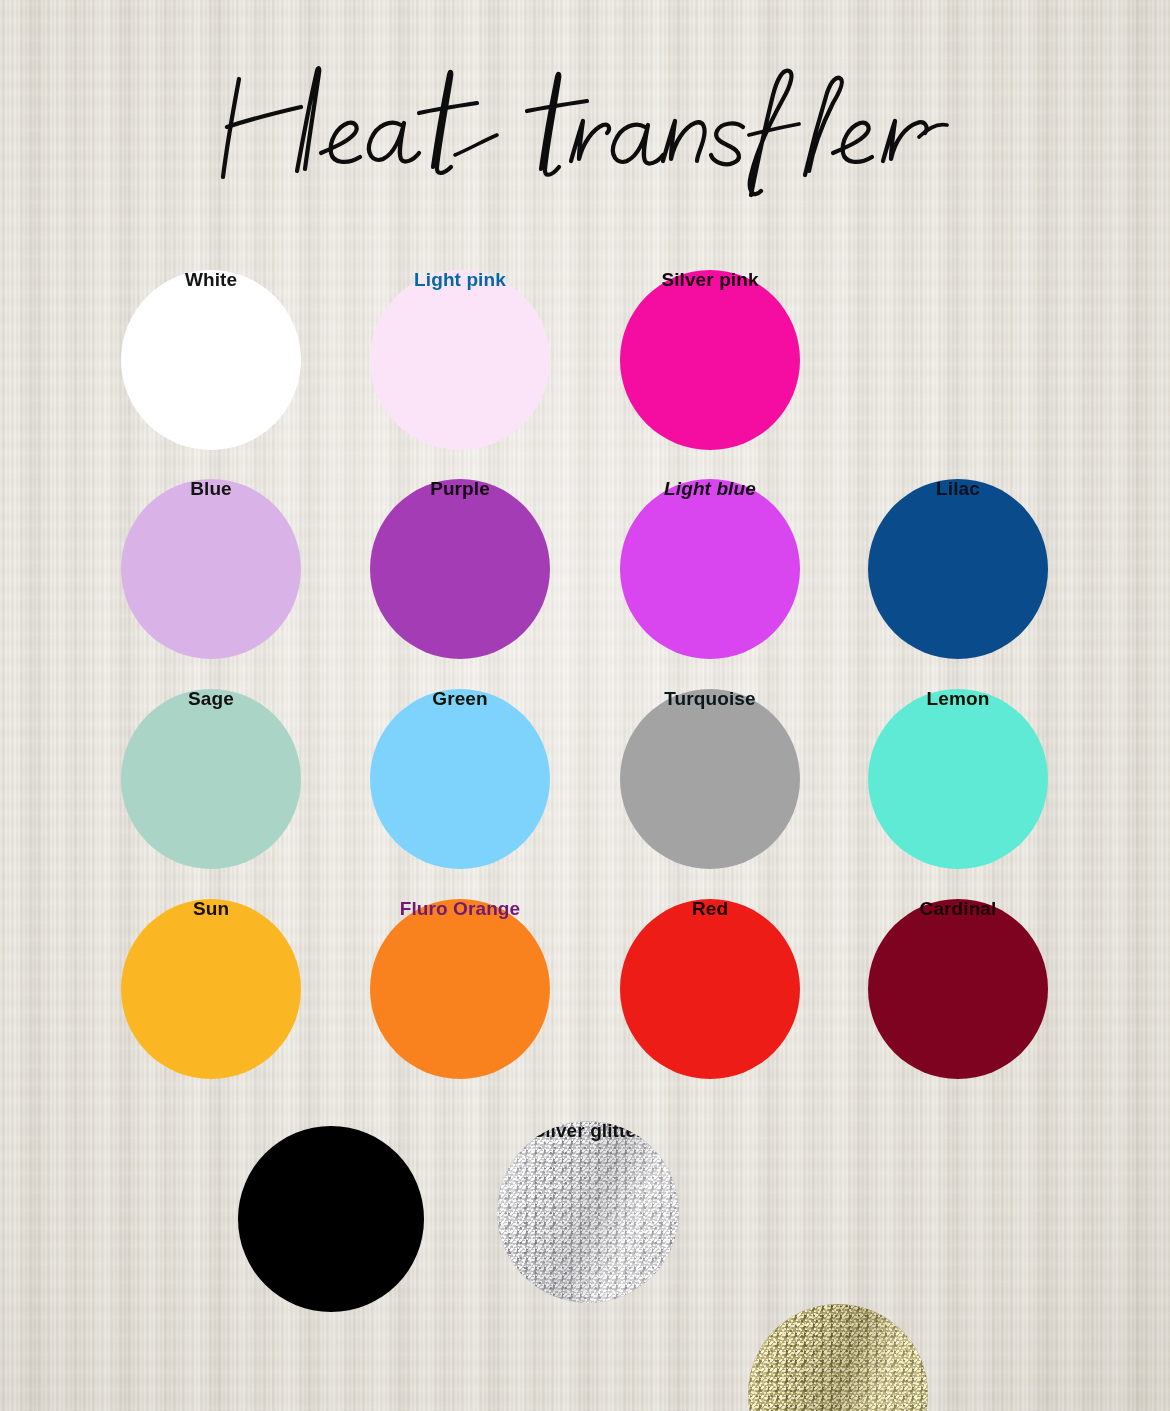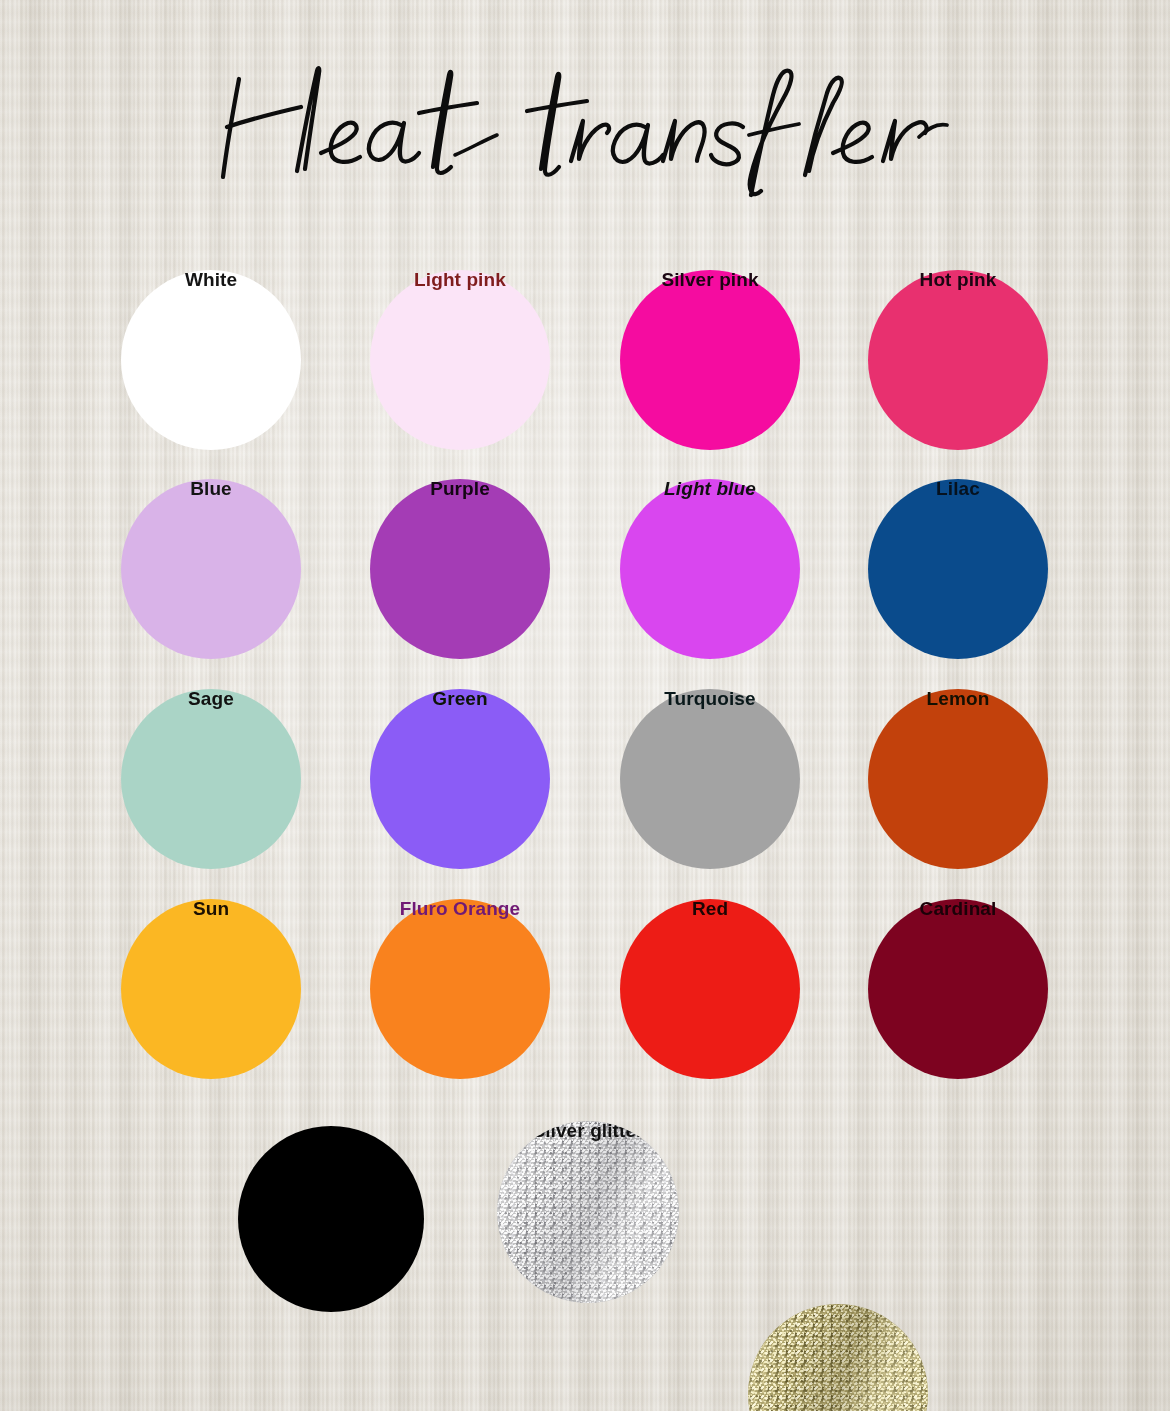--- a/index.html
+++ b/index.html
@@ -281,50 +281,47 @@
         <path d="M714 88 C 722 80, 732 74, 742 76" stroke-width="3.8"></path>
       </g>
     </svg>
   </div>
 
   <div id="swatch-layer">
       <div class="swatch" title="White" style="width: 180px; height: 180px; left: 121px; top: 270px; background-color: rgb(255, 255, 255);">
         <span class="swatch-label" style="color: rgb(20, 20, 20); margin-bottom: 44px;">White</span>
       </div>
       <div class="swatch" title="Light pink" style="width: 180px; height: 180px; left: 370px; top: 270px; background-color: rgb(251, 228, 247);">
-        <span class="swatch-label" style="color: #7f1d1d; margin-bottom: 44px;">Light pink</span>
+        <span class="swatch-label" style="color: #0369a1; margin-bottom: 44px;">Light pink</span>
       </div>
       <div class="swatch" title="Fluro pink" style="width: 180px; height: 180px; left: 620px; top: 270px; background-color: rgb(245, 12, 160);">
         <span class="swatch-label" style="color: rgb(27, 6, 18); margin-bottom: 44px;">Silver pink</span>
       </div>
-      <div class="swatch" title="Hot pink" style="width: 180px; height: 180px; left: 868px; top: 270px; background-color: rgb(232, 48, 111);">
-        <span class="swatch-label" style="color: rgb(27, 6, 18); margin-bottom: 44px;">Hot pink</span>
-      </div>
       <div class="swatch" title="Lilac" style="width: 180px; height: 180px; left: 121px; top: 479px; background-color: rgb(217, 179, 232);">
         <span class="swatch-label" style="color: rgb(20, 20, 20); margin-bottom: 44px;">Blue</span>
       </div>
       <div class="swatch" title="Purple" style="width: 180px; height: 180px; left: 370px; top: 479px; background-color: rgb(164, 60, 181);">
         <span class="swatch-label" style="color: rgb(20, 6, 20); margin-bottom: 44px;">Purple</span>
       </div>
       <div class="swatch" title="Light blue" style="width: 180px; height: 180px; left: 620px; top: 479px; background-color: #d946ef; font-style: italic;">
         <span class="swatch-label" style="color: rgb(17, 17, 17); margin-bottom: 44px;">Light blue</span>
       </div>
       <div class="swatch" title="Blue" style="width: 180px; height: 180px; left: 868px; top: 479px; background-color: rgb(10, 75, 140);">
         <span class="swatch-label" style="color: rgb(6, 18, 31); margin-bottom: 44px;">Lilac</span>
       </div>
       <div class="swatch" title="Sage" style="width: 180px; height: 180px; left: 121px; top: 689px; background-color: rgb(170, 212, 198);">
         <span class="swatch-label" style="color: rgb(17, 17, 17); margin-bottom: 44px;">Sage</span>
       </div>
-      <div class="swatch" title="Green" style="width: 180px; height: 180px; left: 370px; top: 689px; background-color: #8b5cf6;">
+      <div class="swatch" title="Green" style="width: 180px; height: 180px; left: 370px; top: 689px; background-color: #7dd3fc;">
         <span class="swatch-label" style="color: rgb(13, 20, 7); margin-bottom: 44px;">Green</span>
       </div>
       <div class="swatch" title="Turquoise" style="width: 180px; height: 180px; left: 620px; top: 689px; background-color: #a3a3a3;">
         <span class="swatch-label" style="color: rgb(9, 24, 26); margin-bottom: 44px;">Turquoise</span>
       </div>
-      <div class="swatch" title="Lemon" style="width: 180px; height: 180px; left: 868px; top: 689px; background-color: #c2410c;">
+      <div class="swatch" title="Lemon" style="width: 180px; height: 180px; left: 868px; top: 689px; background-color: #5eead4;">
         <span class="swatch-label" style="color: rgb(20, 16, 2); margin-bottom: 44px;">Lemon</span>
       </div>
       <div class="swatch" title="Sun" style="width: 180px; height: 180px; left: 121px; top: 899px; background-color: rgb(251, 183, 35);">
         <span class="swatch-label" style="color: rgb(28, 16, 2); margin-bottom: 44px;">Sun</span>
       </div>
       <div class="swatch" title="Fluro Orange" style="width: 180px; height: 180px; left: 370px; top: 899px; background-color: rgb(249, 130, 30);">
         <span class="swatch-label" style="color: #701a75; margin-bottom: 40px;">Fluro Orange</span>
       </div>
       <div class="swatch" title="Red" style="width: 180px; height: 180px; left: 620px; top: 899px; background-color: rgb(237, 28, 22);">
         <span class="swatch-label" style="color: rgb(28, 5, 3); margin-bottom: 44px;">Red</span>

